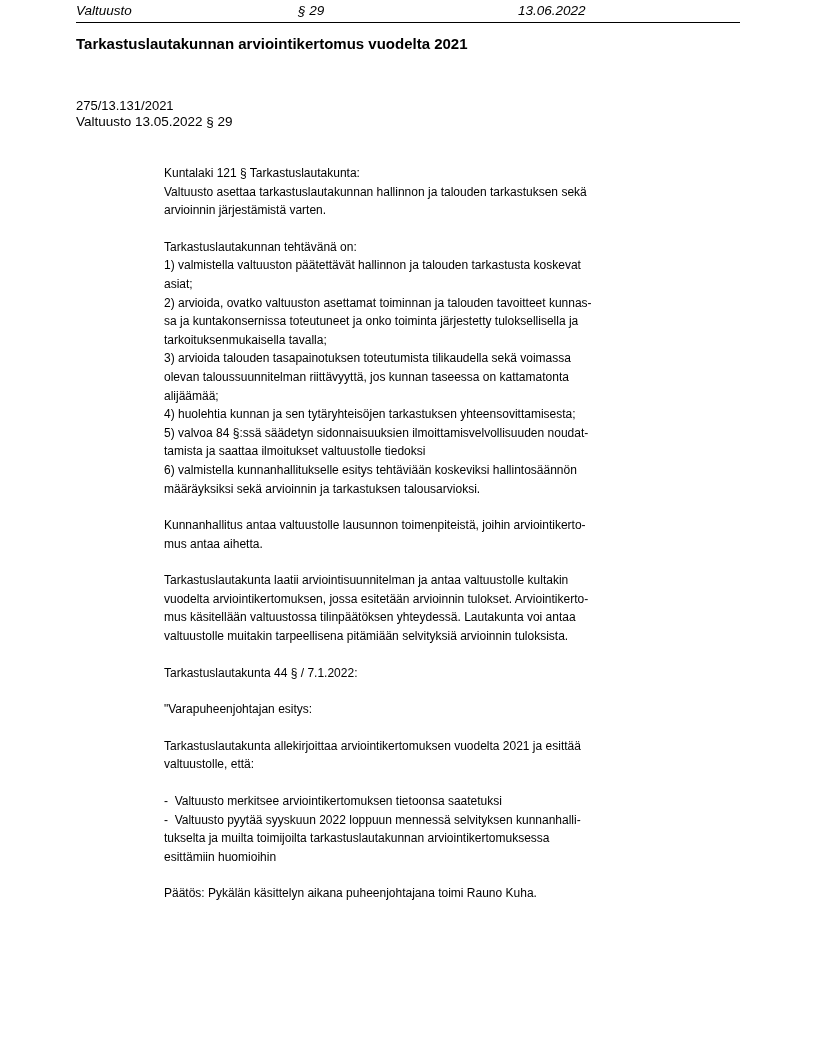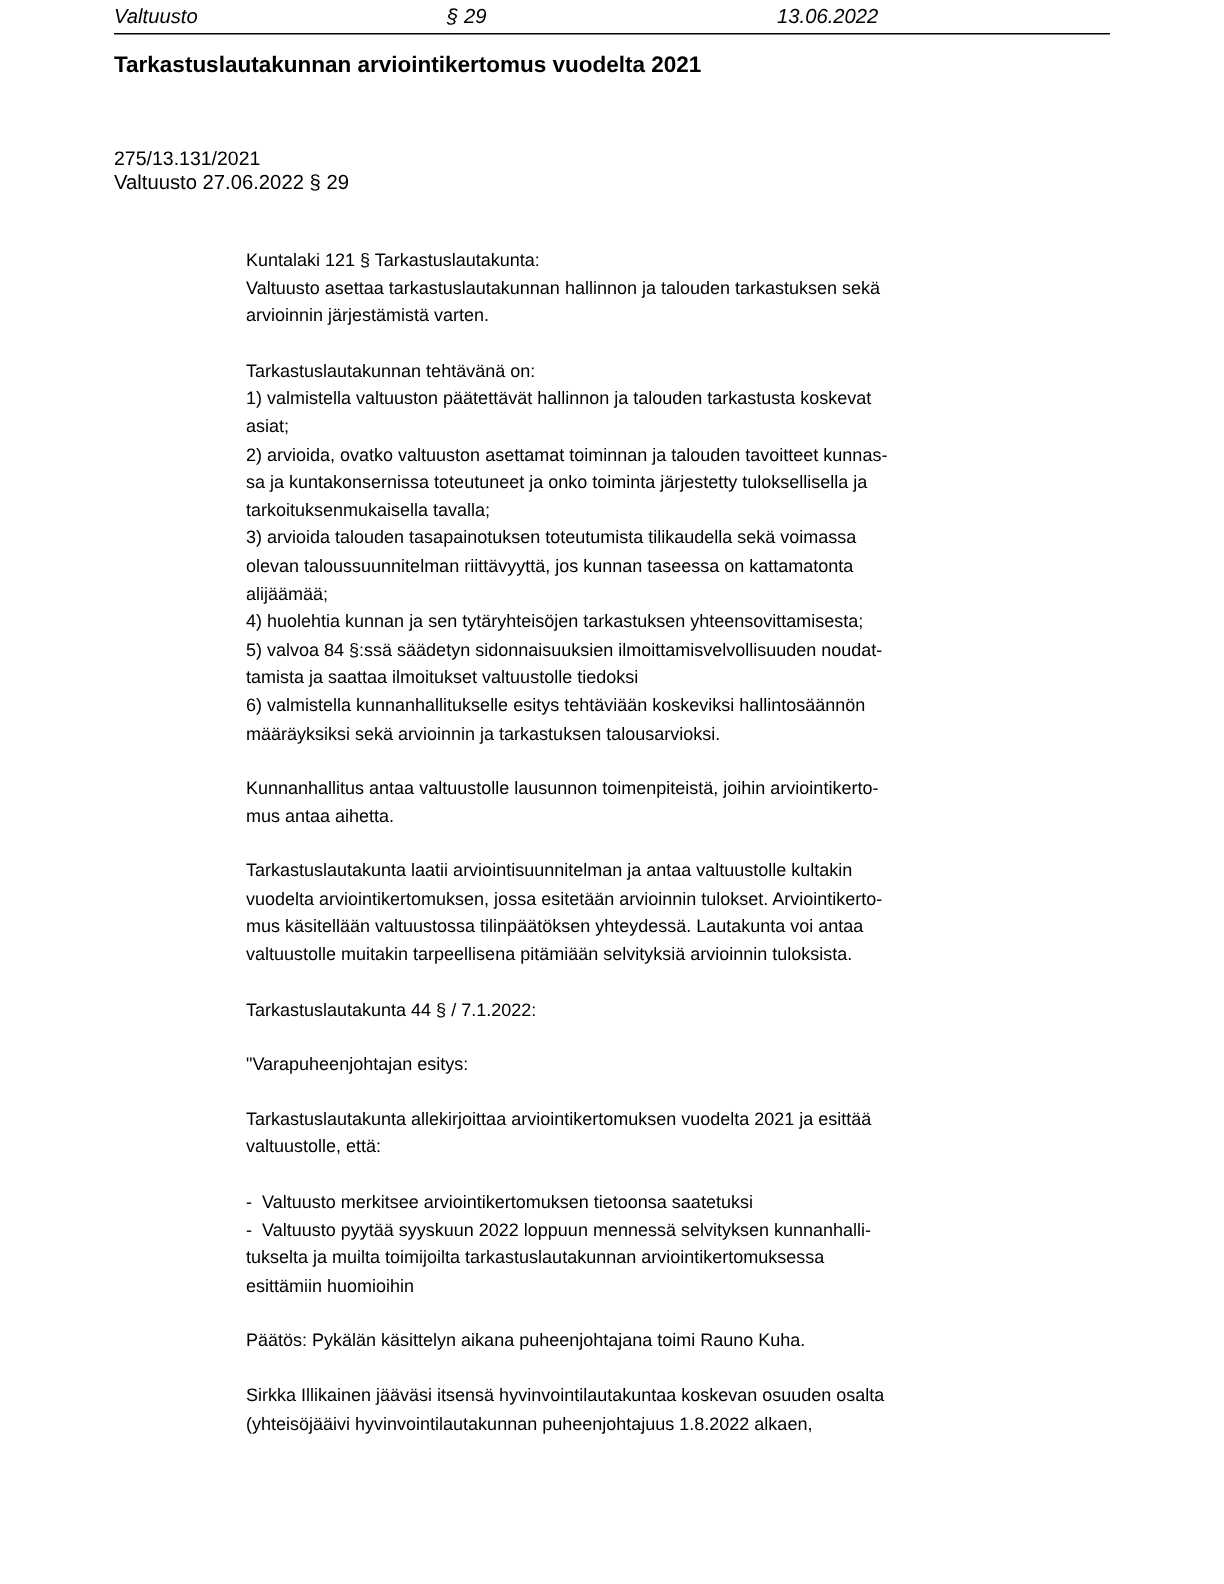--- a/index.html
+++ b/index.html
@@ -105,21 +105,21 @@
 
   <div class="header">
     <span class="h-left">Valtuusto</span>
     <span class="h-mid">§ 29</span>
     <span class="h-right">13.06.2022</span>
   </div>
   <div class="rule"></div>
 
   <div class="doc-title">Tarkastuslautakunnan arviointikertomus vuodelta 2021</div>
   <div class="doc-ref">275/13.131/2021</div>
-  <div class="doc-sub">Valtuusto 27.06.2022 § 29</div>
+  <div class="doc-sub">Valtuusto 13.05.2022 § 29</div>
 
   <div class="body-block">
     <p class="para">Kuntalaki 121 § Tarkastuslautakunta:
 Valtuusto asettaa tarkastuslautakunnan hallinnon ja talouden tarkastuksen sekä
 arvioinnin järjestämistä varten.</p>
     <p class="para">Tarkastuslautakunnan tehtävänä on:
 1) valmistella valtuuston päätettävät hallinnon ja talouden tarkastusta koskevat
 asiat;
 2) arvioida, ovatko valtuuston asettamat toiminnan ja talouden tavoitteet kunnas-
 sa ja kuntakonsernissa toteutuneet ja onko toiminta järjestetty tuloksellisella ja
@@ -140,17 +140,15 @@
 valtuustolle muitakin tarpeellisena pitämiään selvityksiä arvioinnin tuloksista.</p>
     <p class="para">Tarkastuslautakunta 44 § / 7.1.2022:</p>
     <p class="para">"Varapuheenjohtajan esitys:</p>
     <p class="para">Tarkastuslautakunta allekirjoittaa arviointikertomuksen vuodelta 2021 ja esittää
 valtuustolle, että:</p>
     <p class="para">-  Valtuusto merkitsee arviointikertomuksen tietoonsa saatetuksi
 -  Valtuusto pyytää syyskuun 2022 loppuun mennessä selvityksen kunnanhalli-
 tukselta ja muilta toimijoilta tarkastuslautakunnan arviointikertomuksessa
 esittämiin huomioihin</p>
     <p class="para">Päätös: Pykälän käsittelyn aikana puheenjohtajana toimi Rauno Kuha.</p>
-    <p class="para tight">Sirkka Illikainen jääväsi itsensä hyvinvointilautakuntaa koskevan osuuden osalta
-(yhteisöjääivi hyvinvointilautakunnan puheenjohtajuus 1.8.2022 alkaen,</p>
   </div>
 
 </div>
 
 </body></html>

